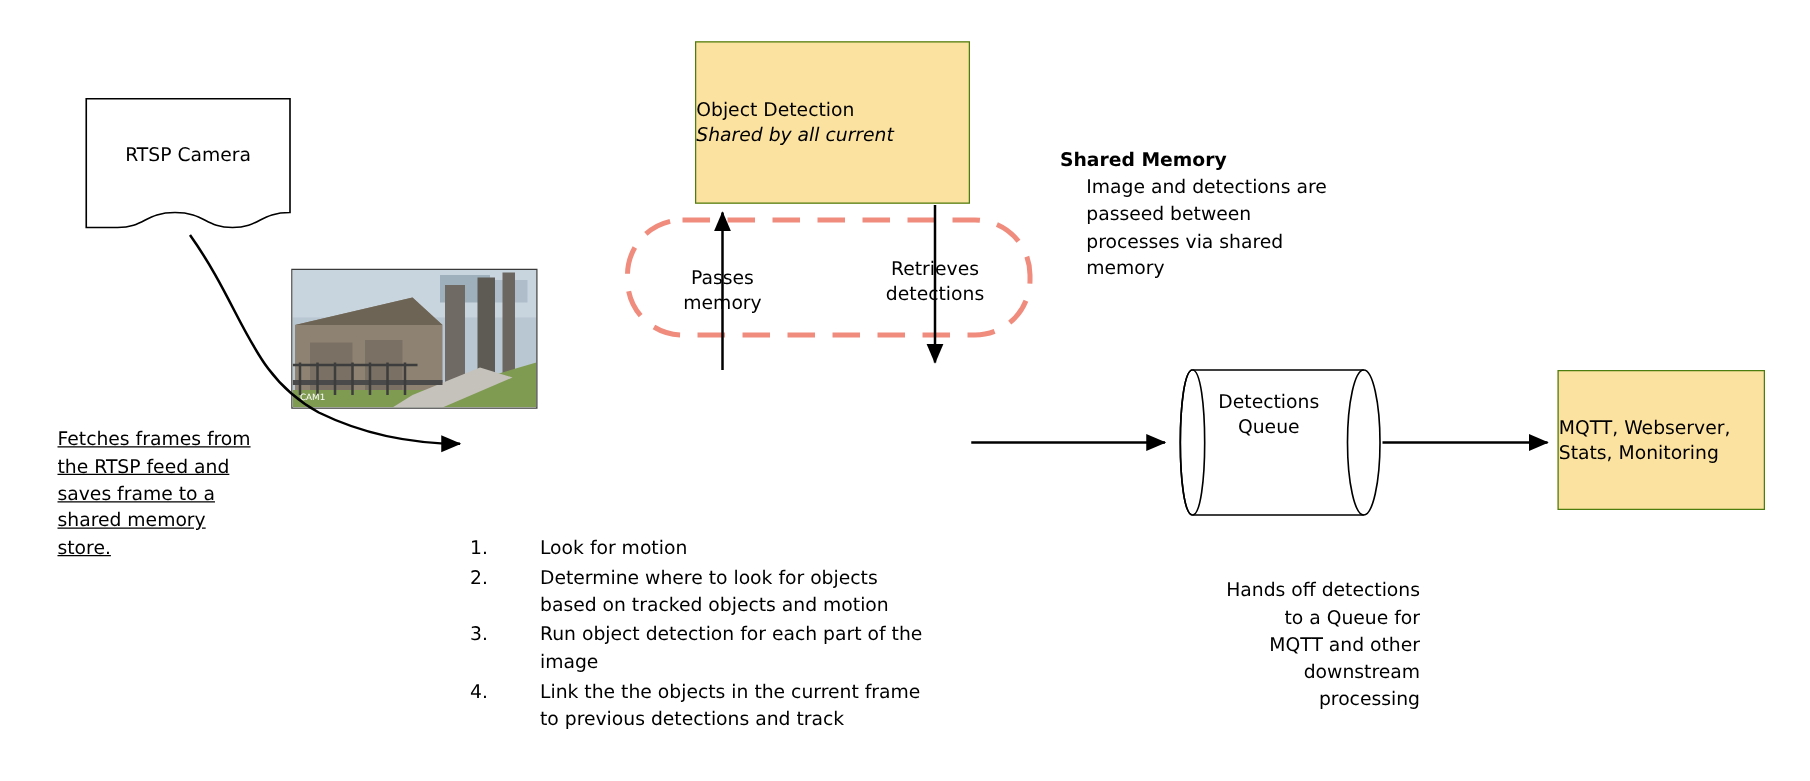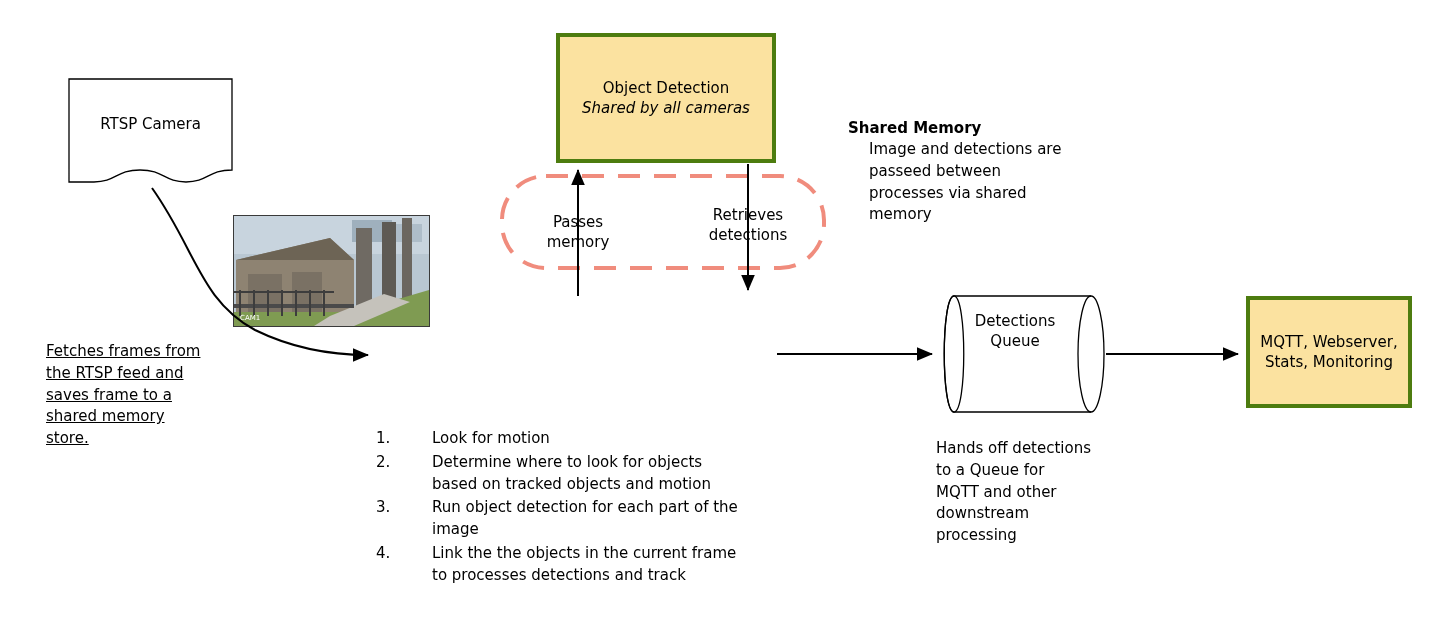--- a/index.html
+++ b/index.html
@@ -14,24 +14,24 @@
     background: #ffffff;
     font-family: "DejaVu Sans", "Liberation Sans", sans-serif;
     overflow: hidden;
   }
   .node {
     position: absolute;
     box-sizing: border-box;
   }
   .box {
     background: #fbe2a0;
-    border: 4px solid #4d7c0f;
+    border: 1px solid #4d7c0f;
     display: flex;
     flex-direction: column;
-    align-items: center;
+    align-items: flex-start;
     justify-content: center;
     text-align: center;
     font-size: 15px;
     color: #000000;
     line-height: 1.35;
   }
   .box .sub {
     font-style: italic;
   }
   .doc-shape {
@@ -97,21 +97,21 @@
 
   <div class="doc-shape" style="left:68px; top:78px; width:197px; height:110px;">
     <svg width="165" height="110" viewBox="0 0 165 110">
       <path d="M1,1 L164,1 L164,92 C140,92 140,104 118,104 C96,104 96,92 72,92 C48,92 48,104 26,104 L1,104 Z" fill="#ffffff" stroke="#000000" stroke-width="1.3"></path>
     </svg>
     <div style="position:absolute; left:0; top:0; width:165px; height:92px; display:flex; align-items:center; justify-content:center; font-size:15px;">RTSP Camera</div>
   </div>
 
   <div class="node box" style="left:556px; top:33px; width:220px; height:130px;">
     <div>Object Detection</div>
-    <div class="sub">Shared by all cameras</div>
+    <div class="sub">Shared by all current</div>
   </div>
 
 
   <div class="doc-shape" style="left:940px; top:288px; width:165px; height:132px;">
     <svg width="165" height="132" viewBox="0 0 165 132">
       <path d="M14,8 L151,8 L151,124 L14,124 Z" fill="#ffffff" stroke="none"></path>
       <ellipse cx="151" cy="66" rx="13" ry="58" fill="#ffffff" stroke="#000000" stroke-width="1.3"></ellipse>
       <path d="M14,8 L151,8 M14,124 L151,124" stroke="#000000" stroke-width="1.3" fill="none"></path>
       <path d="M14,8 C1,8 1,124 14,124 C27,124 27,8 14,8 Z" fill="#ffffff" stroke="#000000" stroke-width="1.3"></path>
       <path d="M14,8 C1,8 1,124 14,124" fill="none" stroke="#000000" stroke-width="1.3"></path>
@@ -187,21 +187,21 @@
 passeed between
 processes via shared
 memory</div>
 
   <div class="label" style="left:46px; top:341px; width:190px;text-decoration:underline;">Fetches frames from
 the RTSP feed and
 saves frame to a
 shared memory
 store.</div>
 
-  <div class="label" style="left:936px; top:438px; width:200px;">Hands off detections
+  <div class="label" style="left:936px; top:462px; width:200px;text-align:right;">Hands off detections
 to a Queue for
 MQTT and other
 downstream
 processing</div>
 
   <div class="steps" style="left:376px; top:428px; width:400px;">
     <div class="row">
       <div class="num">1.</div>
       <div class="txt" style="white-space:pre-line;">Look for motion</div>
     </div>
@@ -211,17 +211,17 @@
 based on tracked objects and motion</div>
     </div>
     <div class="row">
       <div class="num">3.</div>
       <div class="txt" style="white-space:pre-line;">Run object detection for each part of the
 image</div>
     </div>
     <div class="row">
       <div class="num">4.</div>
       <div class="txt" style="white-space:pre-line;">Link the the objects in the current frame
-to processes detections and track</div>
+to previous detections and track</div>
     </div>
   </div>
 
 </div>
 
 </body></html>

